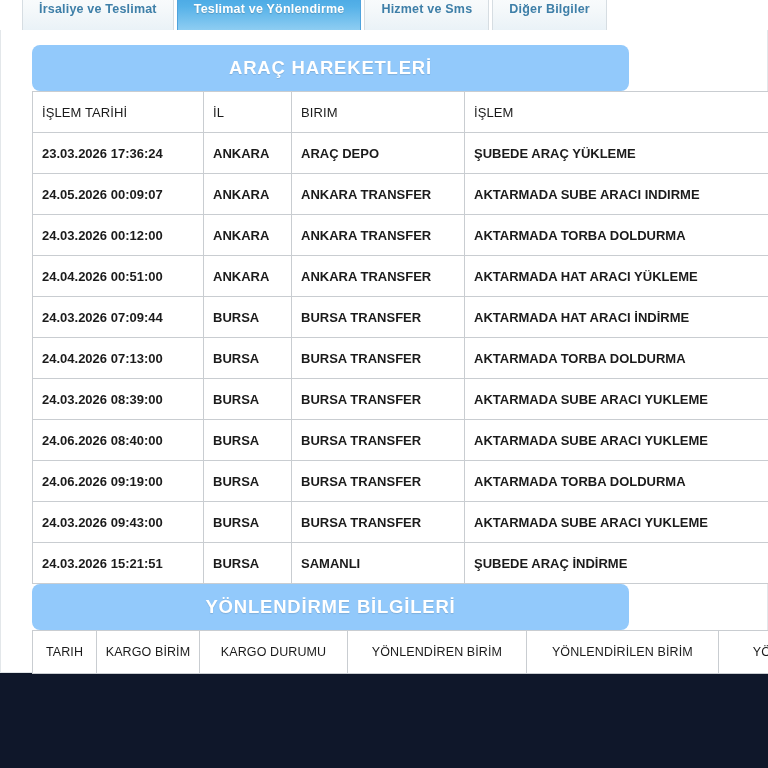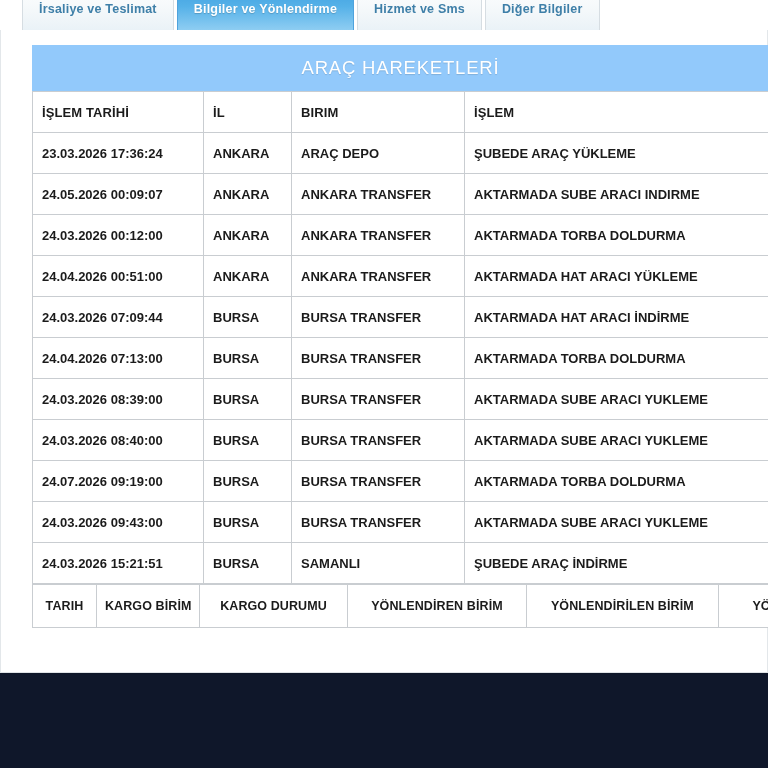--- a/index.html
+++ b/index.html
@@ -96,26 +96,27 @@
     width: 760px;
   }
 
   
   .section-title {
     height: 46px;
     line-height: 46px;
     background: #92c9fb;
     color: #ffffff;
     font-size: 18.5px;
-    font-weight: normal;
+    font-weight: bold;
     text-align: center;
     letter-spacing: .8px;
     text-shadow: 0 1px 1px rgba(0,0,0,.13);
     box-sizing: border-box;
-    width: 737px;
+    width: 597px;
+    border-radius: 8px;
   }
 
   
   table.grid {
     border-collapse: collapse;
     table-layout: fixed;
     font-size: 13px;
     color: #1b1b1b;
     background: #ffffff;
   }
@@ -124,21 +125,21 @@
     border: 1px solid #c9cdd1;
     padding: 0 9px;
     height: 40px;
     text-align: left;
     vertical-align: middle;
     white-space: nowrap;
     overflow: hidden;
     background: #ffffff;
   }
   table.grid th {
-    font-weight: bold;
+    font-weight: normal;
     letter-spacing: .1px;
   }
   table.grid td { font-weight: bold; }
 
   
   table.movements { width: 900px; }
   table.movements col.c0 { width: 171px; }
   table.movements col.c1 { width: 88px; }
   table.movements col.c2 { width: 173px; }
   table.movements col.c3 { width: 468px; }
@@ -162,21 +163,21 @@
 <body>
 
 <div class="page">
 
   <div class="tabstrip">
     <div class="tabstrip-inner">
       <div class="tab">
         <span>İrsaliye ve Teslimat</span>
       </div>
       <div class="tab active">
-        <span>Bilgiler ve Yönlendirme</span>
+        <span>Teslimat ve Yönlendirme</span>
       </div>
       <div class="tab">
         <span>Hizmet ve Sms</span>
       </div>
       <div class="tab">
         <span>Diğer Bilgiler</span>
       </div>
       <div class="tab-spacer"></div>
     </div>
   </div>
@@ -239,47 +240,48 @@
               <td>BURSA TRANSFER</td>
               <td>AKTARMADA TORBA DOLDURMA</td>
             </tr>
             <tr>
               <td>24.03.2026 08:39:00</td>
               <td>BURSA</td>
               <td>BURSA TRANSFER</td>
               <td>AKTARMADA SUBE ARACI YUKLEME</td>
             </tr>
             <tr>
-              <td>24.03.2026 08:40:00</td>
+              <td>24.06.2026 08:40:00</td>
               <td>BURSA</td>
               <td>BURSA TRANSFER</td>
               <td>AKTARMADA SUBE ARACI YUKLEME</td>
             </tr>
             <tr>
-              <td>24.07.2026 09:19:00</td>
+              <td>24.06.2026 09:19:00</td>
               <td>BURSA</td>
               <td>BURSA TRANSFER</td>
               <td>AKTARMADA TORBA DOLDURMA</td>
             </tr>
             <tr>
               <td>24.03.2026 09:43:00</td>
               <td>BURSA</td>
               <td>BURSA TRANSFER</td>
               <td>AKTARMADA SUBE ARACI YUKLEME</td>
             </tr>
             <tr>
               <td>24.03.2026 15:21:51</td>
               <td>BURSA</td>
               <td>SAMANLI</td>
               <td>ŞUBEDE ARAÇ İNDİRME</td>
             </tr>
           </tbody>
         </table>
       </div>
 
+      <div class="section-title">YÖNLENDİRME BİLGİLERİ</div>
 
       <div class="clip">
         <table class="grid routing">
           <colgroup>
             <col class="r0">
               <col class="r1">
               <col class="r2">
             <col class="r3">
               <col class="r4">
               <col class="r5">

